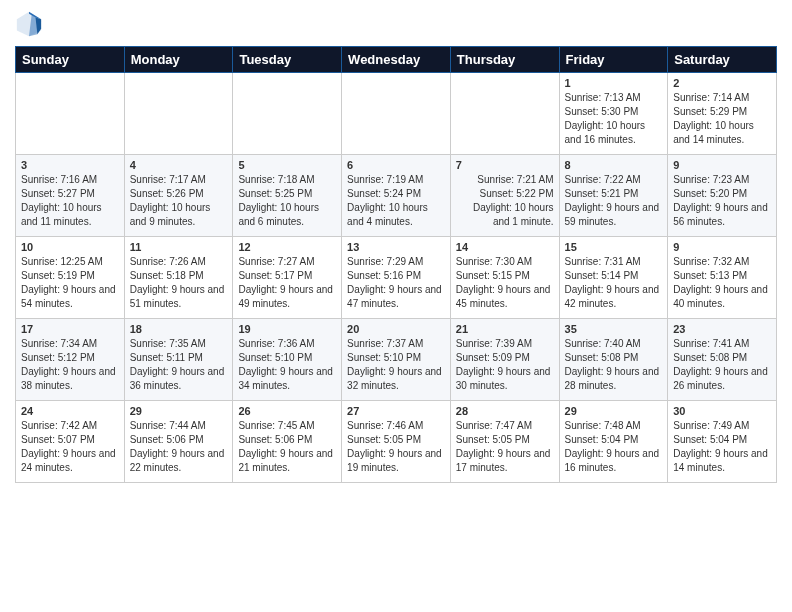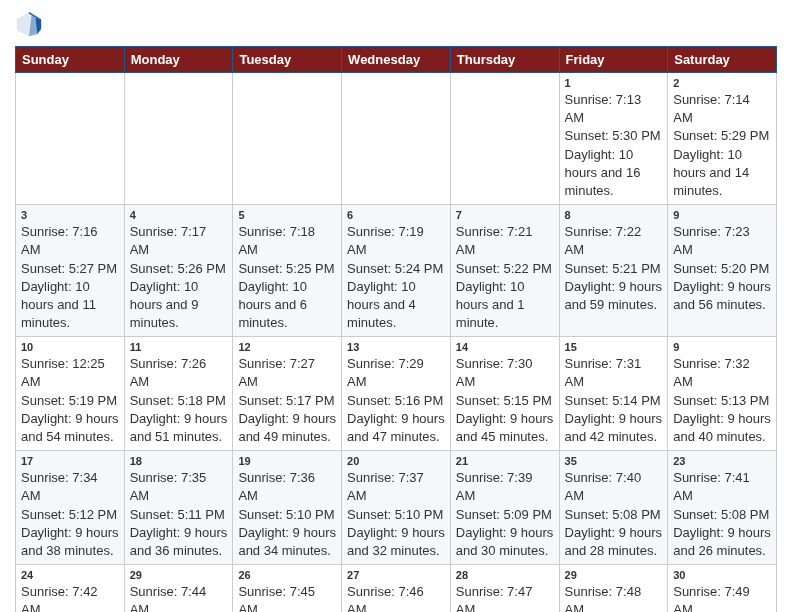--- a/index.html
+++ b/index.html
@@ -48,21 +48,21 @@
     .location {
       font-size: 14px;
       color: #555;
     }
     .calendar {
       width: 100%;
       border-collapse: collapse;
       table-layout: fixed;
     }
     .calendar th {
-      background-color: #7f1d1d;
+      background-color: #0f172a;
       color: white;
       text-align: left;
       padding: 5px 6px;
       font-size: 13px;
       font-weight: bold;
       border: 1px solid #1a5a9a;
     }
     .calendar td {
       border: 1px solid #ccc;
       vertical-align: top;
@@ -75,21 +75,21 @@
     .calendar tr:nth-child(even) td {
       background: #f5f7fa;
     }
     .day-number {
       font-weight: bold;
       font-size: 11px;
       margin-bottom: 2px;
     }
     .day-info {
       line-height: 1.4;
-      font-size: 13px;
+      font-size: 10px;
     }
     .empty {
       background: #fff !important;
     }
   </style>
 </head>
 <body>
 
 <div class="container">
   <div class="header">
@@ -163,21 +163,21 @@
 Daylight: 10 hours and 6 minutes.</div>
           </td>
           <td>
             <div class="day-number">6</div>
             <div class="day-info" style="white-space: pre-line;">Sunrise: 7:19 AM
 Sunset: 5:24 PM
 Daylight: 10 hours and 4 minutes.</div>
           </td>
           <td>
             <div class="day-number">7</div>
-            <div class="day-info" style="white-space: pre-line;">Sunrise: 7:21 AM
+            <div class="day-info" style="white-space: pre-line; text-align: right;">Sunrise: 7:21 AM
 Sunset: 5:22 PM
 Daylight: 10 hours and 1 minute.</div>
           </td>
           <td>
             <div class="day-number">8</div>
             <div class="day-info" style="white-space: pre-line;">Sunrise: 7:22 AM
 Sunset: 5:21 PM
 Daylight: 9 hours and 59 minutes.</div>
           </td>
           <td>

